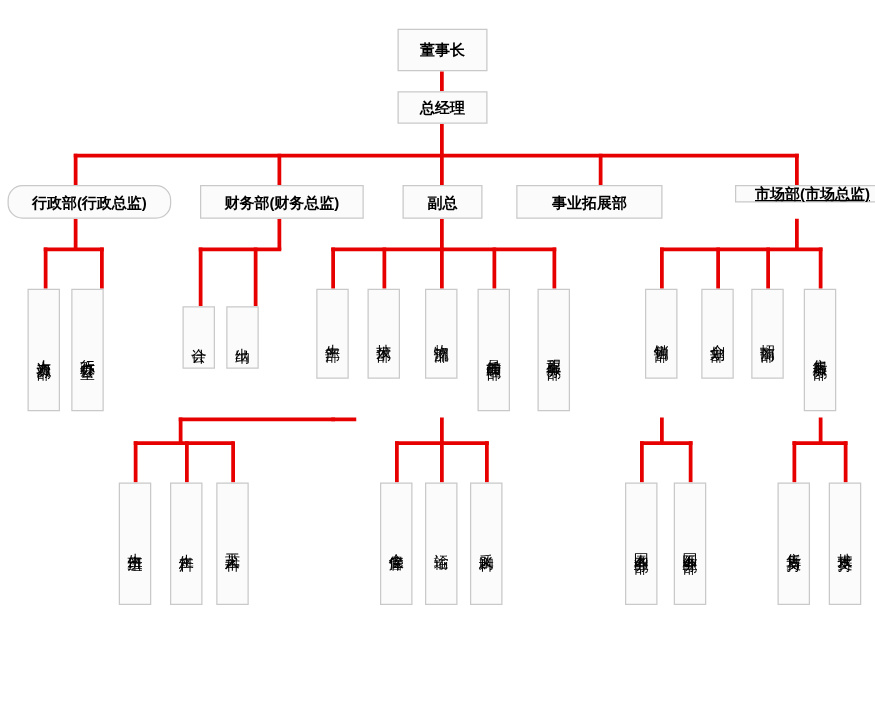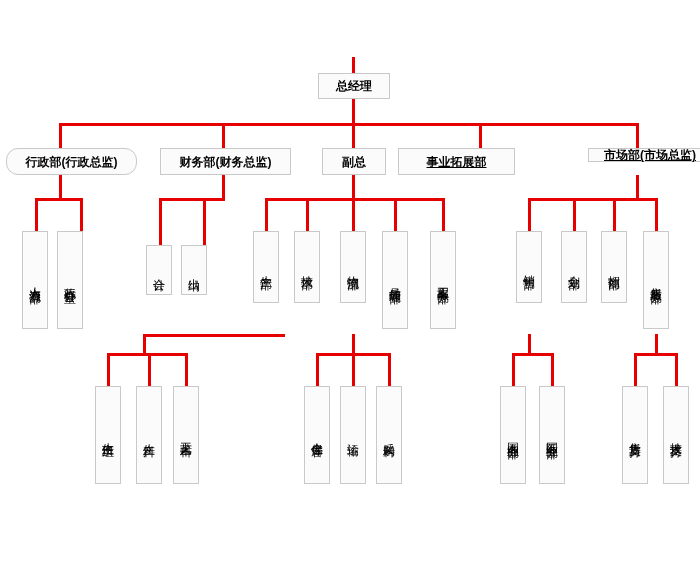--- a/index.html
+++ b/index.html
@@ -112,34 +112,37 @@
   <div class="line" style="left:528px; top:334px; width:3px; height:21px;"></div>
   <div class="line" style="left:512px; top:353px; width:42px; height:3px;"></div>
   <div class="line" style="left:512px; top:353px; width:3px; height:33px;"></div>
   <div class="line" style="left:551px; top:353px; width:3px; height:33px;"></div>
 
   <div class="line" style="left:655px; top:334px; width:3px; height:21px;"></div>
   <div class="line" style="left:634px; top:353px; width:44px; height:3px;"></div>
   <div class="line" style="left:634px; top:353px; width:3px; height:33px;"></div>
   <div class="line" style="left:675px; top:353px; width:3px; height:33px;"></div>
 
+  <div class="node horiz bold" style="left:318px; top:23px; width:72px; height:34px;">
+      <span>董事长</span>
+    </div>
   <div class="node horiz bold" style="left:318px; top:73px; width:72px; height:26px;">
       <span>总经理</span>
     </div>
 
   <div class="node horiz bold" style="left:6px; top:148px; width:131px; height:27px;border-radius:12px;">
       <span>行政部(行政总监)</span>
     </div>
   <div class="node horiz bold" style="left:322px; top:148px; width:64px; height:27px;">
       <span>副总</span>
     </div>
   <div class="node horiz bold" style="left:160px; top:148px; width:131px; height:27px;">
       <span>财务部(财务总监)</span>
     </div>
-  <div class="node horiz bold" style="left:398px; top:148px; width:117px; height:27px;text-decoration:underline;">
+  <div class="node horiz bold" style="left:413px; top:148px; width:117px; height:27px;">
       <span>事业拓展部</span>
     </div>
   <div class="node horiz bold" style="left:588px; top:148px; width:124px; height:14px;text-decoration:underline;">
       <span>市场部(市场总监)</span>
     </div>
 
   <div class="node vert" style="left:22px; top:231px; width:26px; height:98px;">
       <span>人力资源部</span>
     </div>
   <div class="node vert" style="left:57px; top:231px; width:26px; height:98px;">

